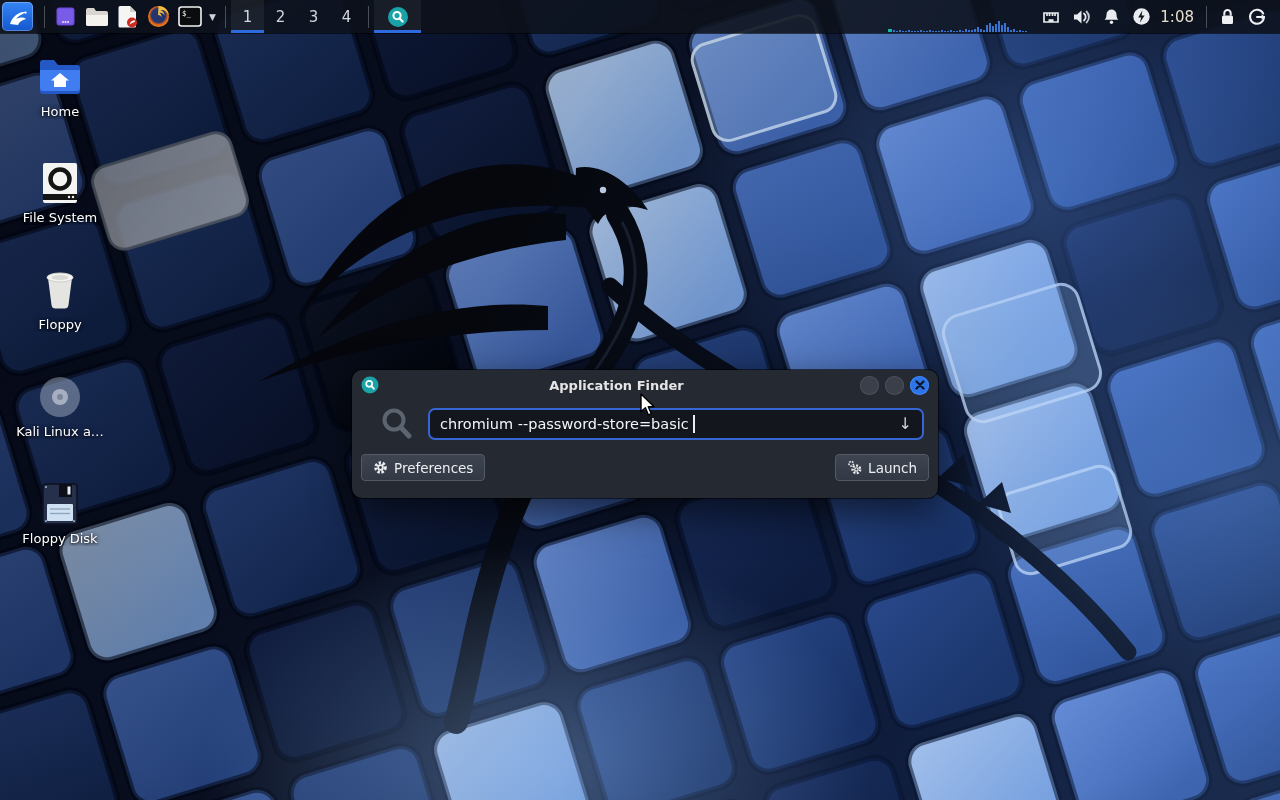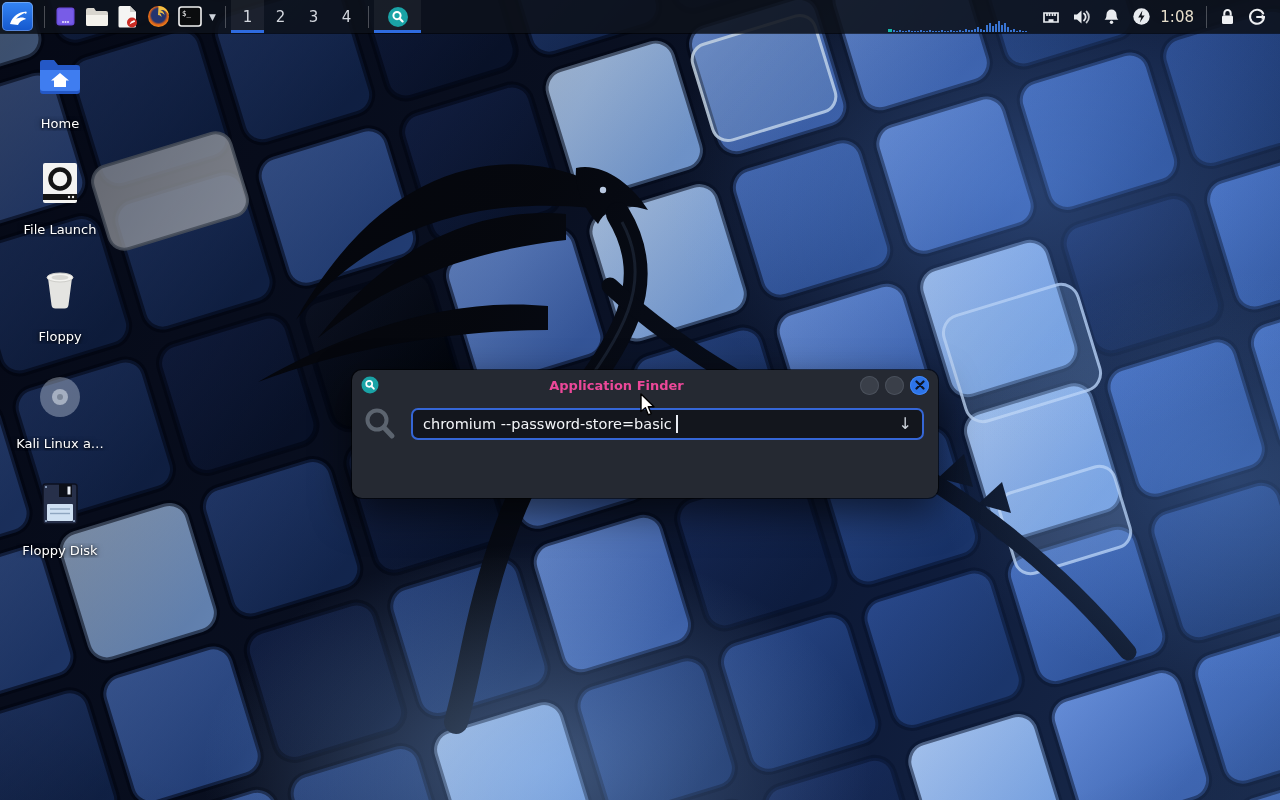--- a/index.html
+++ b/index.html
@@ -41,36 +41,36 @@
   .cpu { width:150px; height:33px; display:flex; align-items:flex-end; gap:1px; padding:0 2px 1px 2px; flex:none; }
   .cg-bar { width:2px; background:#3c7de2; opacity:.92; flex:none; }
   .cg-marker { width:4px; background:#18c4b4; }
   .tray-ic { width:30px; height:33px; display:flex; align-items:center; justify-content:center; flex:none; }
   .clock { color:#e6decb; font-size:15px; margin:0 7px 0 4px; flex:none; }
   .edge-pad { width:8px; flex:none; }
 
   
   .dicon { position:absolute; left:10px; width:100px; text-align:center; z-index:5; }
   .dicon .img { height:50px; display:flex; align-items:center; justify-content:center; }
-  .dicon .lbl { margin-top:14px; font-size:13px; color:#ffffff;
+  .dicon .lbl { margin-top:2px; font-size:13px; color:#ffffff;
                 text-shadow:0 1px 3px rgba(0,0,0,.95), 0 0 6px rgba(0,0,0,.6);
                 white-space:nowrap; overflow:hidden; }
 
   
   #dialog { position:absolute; left:352px; top:370px; width:586px; height:128px; z-index:60;
             background:#252932; border-radius:10px;
             box-shadow:0 14px 38px rgba(0,0,0,.6), 0 0 0 1px rgba(0,0,0,.55); }
   .titlebar { height:30px; display:flex; align-items:center; padding:0 9px; }
   .title-ic { width:18px; height:18px; flex:none; }
-  .title { flex:1; text-align:center; font-weight:bold; font-size:13px; color:#ec4899; }
+  .title { flex:1; text-align:center; font-weight:bold; font-size:13px; color:#e5e5e5; }
   .win-btn { width:19px; height:19px; border-radius:50%; margin-left:6px; flex:none;
              background:#3a3f49; box-shadow:inset 0 0 0 1px #4a505b;
              display:flex; align-items:center; justify-content:center; }
   .win-btn.close { background:#2d74e8; box-shadow:inset 0 0 0 1px #3f84f2; }
-  .body-row { display:flex; align-items:center; height:48px; padding:0 14px 0 10px; gap:13px; }
+  .body-row { display:flex; align-items:center; height:48px; padding:0 14px 0 27px; gap:13px; }
   .entry { flex:1; height:32px; background:#13161d; border:2px solid #3566d6; border-radius:7px;
            display:flex; align-items:center; padding:0 10px; }
   .entry .val { color:#f3f5f8; font-size:14.5px; white-space:pre; }
   .caret { width:2px; height:18px; background:#eaeef4; margin-left:4px; flex:none; }
   .entry .dd { margin-left:auto; color:#ccd2da; font-size:16px; line-height:1; }
   .btn-row { display:flex; justify-content:space-between; padding:6px 9px 0 9px; }
   .gtk-btn { height:27px; display:flex; align-items:center; gap:6px; padding:0 11px;
              background:linear-gradient(180deg,#3e4450,#333944); border:1px solid #525a66;
              border-radius:4px; color:#edeff3; font-size:13.5px; cursor:pointer; }
 
@@ -462,21 +462,21 @@
   <div class="dicon" style="top:158px">
     <div class="img">
       <svg width="42" height="44" viewBox="0 0 42 44">
         <rect x="4" y="2" width="34" height="40" rx="2" fill="#f4f4f2"></rect>
         <circle cx="21" cy="18" r="9.5" fill="none" stroke="#141414" stroke-width="4.5"></circle>
         <rect x="4" y="33" width="34" height="6" fill="#141414"></rect>
         <circle cx="30" cy="36" r="1.2" fill="#f4f4f2"></circle>
           <circle cx="34" cy="36" r="1.2" fill="#f4f4f2"></circle>
       </svg>
     </div>
-    <div class="lbl">File Launch</div>
+    <div class="lbl">File System</div>
   </div>
 
   <div class="dicon" style="top:265px">
     <div class="img">
       <svg width="42" height="44" viewBox="0 0 42 44">
         <path d="M9,10 h24 l-3.5,27 a4,4 0 0 1 -4,3.5 h-9 a4,4 0 0 1 -4,-3.5 Z" fill="#e4e4e1"></path>
         <ellipse cx="21" cy="9.5" rx="13" ry="4.5" fill="#f3f3f0" stroke="#cdcdc9" stroke-width="1"></ellipse>
         <ellipse cx="21" cy="9.5" rx="8.5" ry="2.6" fill="#d8d8d4"></ellipse>
       </svg>
     </div>
@@ -533,19 +533,38 @@
         <circle cx="15" cy="14" r="9.5" fill="none" stroke="#5c646f" stroke-width="4"></circle>
         <line x1="22" y1="21.5" x2="30" y2="30" stroke="#5c646f" stroke-width="5" stroke-linecap="round"></line>
       </svg>
       <div class="entry" role="textbox" aria-label="Application Finder">
         <span class="val">chromium --password-store=basic</span>
         <span class="caret"></span>
         <span class="dd">↓</span>
       </div>
     </div>
 
+    <div class="btn-row">
+      <div class="gtk-btn">
+        <svg width="15" height="15" viewBox="0 0 16 16">
+          <circle cx="8" cy="8" r="5" fill="none" stroke="#e9ebef" stroke-width="3.4" stroke-dasharray="2.5 1.7"></circle>
+          <circle cx="8" cy="8" r="3.4" fill="#e9ebef"></circle>
+          <circle cx="8" cy="8" r="1.5" fill="#383e49"></circle>
+        </svg>
+        <span>Preferences</span>
+      </div>
+      <div class="gtk-btn">
+        <svg width="15" height="15" viewBox="0 0 16 16">
+          <circle cx="4.5" cy="4" r="2.4" fill="none" stroke="#e9ebef" stroke-width="1.8" stroke-dasharray="1.6 1.1"></circle>
+          <circle cx="10" cy="10" r="4" fill="none" stroke="#e9ebef" stroke-width="2.6" stroke-dasharray="2.1 1.5"></circle>
+          <circle cx="10" cy="10" r="2.4" fill="#e9ebef"></circle>
+          <circle cx="10" cy="10" r="1.1" fill="#383e49"></circle>
+        </svg>
+        <span>Launch</span>
+      </div>
+    </div>
   </div>
 
   <svg id="cursor" width="20" height="24" viewBox="0 0 20 24">
     <path d="M2,1 L2,18.5 L6.4,14.8 L9.3,21.8 L12.2,20.6 L9.3,13.7 L15,13.7 Z" fill="#ffffff" stroke="#000000" stroke-width="1.4" stroke-linejoin="round"></path>
   </svg>
 
 </div>
 
 </body></html>

